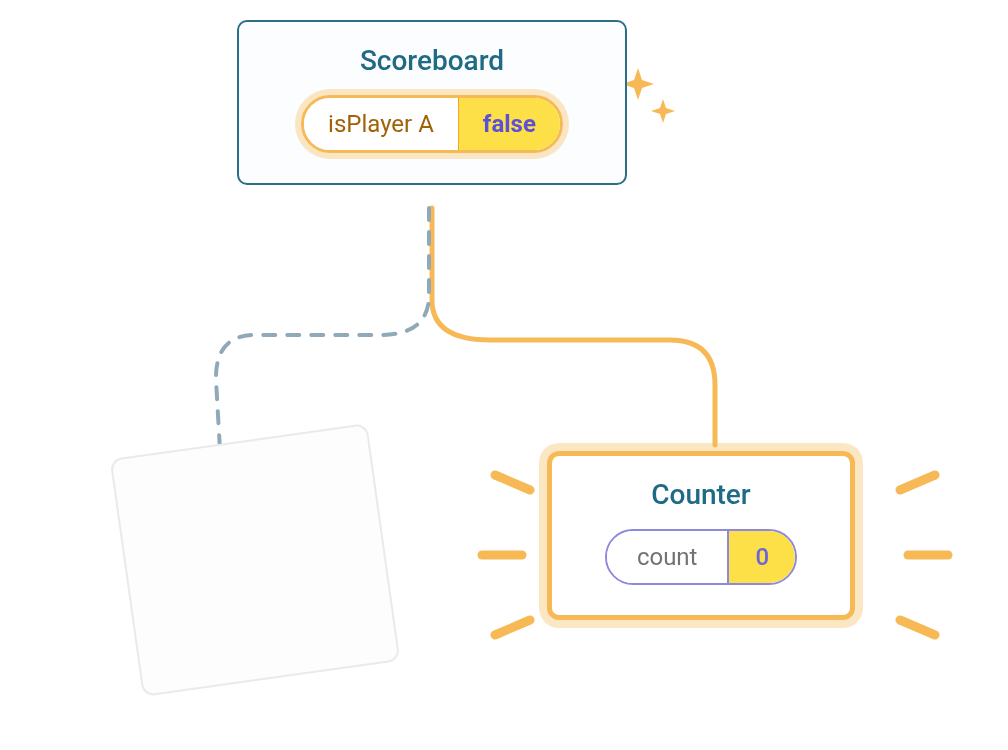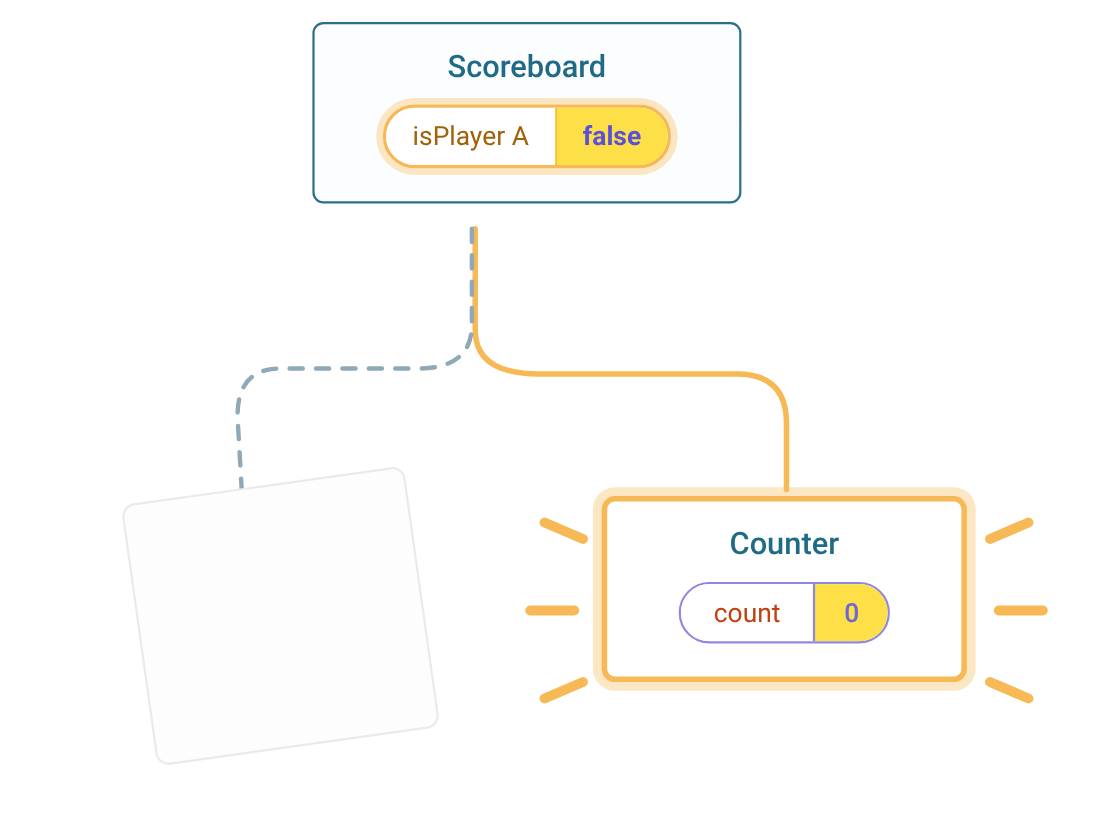--- a/index.html
+++ b/index.html
@@ -27,21 +27,20 @@
     .scoreboard-card {
       position: absolute;
       left: 237px;
       top: 20px;
       width: 390px;
       background: #fcfdfe;
       border: 2px solid #2b6e87;
       border-radius: 10px;
       padding: 22px 28px 30px;
       text-align: center;
-      margin-left: 47px;
     }
     .scoreboard-title {
       color: #1f6b86;
       font-size: 28px;
       font-weight: 500;
       margin-bottom: 18px;
     }
     .pill {
       display: inline-flex;
       align-items: stretch;
@@ -62,42 +61,42 @@
       padding: 12px 24px;
       color: #5b50d6;
       font-weight: 700;
       background: #fde047;
       border-left: 1px solid #f5a623;
     }
     .counter-card-wrapper {
       position: absolute;
       left: 547px;
       top: 451px;
-      width: 332px;
+      width: 308px;
     }
     .counter-card {
       background: #ffffff;
       border: 5px solid #f7b955;
       border-radius: 12px;
       box-shadow: 0 0 0 8px rgba(247, 185, 85, 0.35);
       padding: 22px 28px 30px;
       text-align: center;
     }
     .counter-title {
       color: #1f6b86;
       font-size: 28px;
       font-weight: 500;
       margin-bottom: 18px;
     }
     .pill-counter {
       border: 2px solid #8e88e0;
     }
     .pill-counter .pill-a {
       padding: 12px 30px;
-      color: #c2410c;
+      color: #737373;
     }
     .pill-counter .pill-b {
       padding: 12px 26px;
       color: #6b66d8;
       font-weight: 500;
       border-left: 2px solid #8e88e0;
     }
     .ghost-card {
       position: absolute;
       left: 125px;

